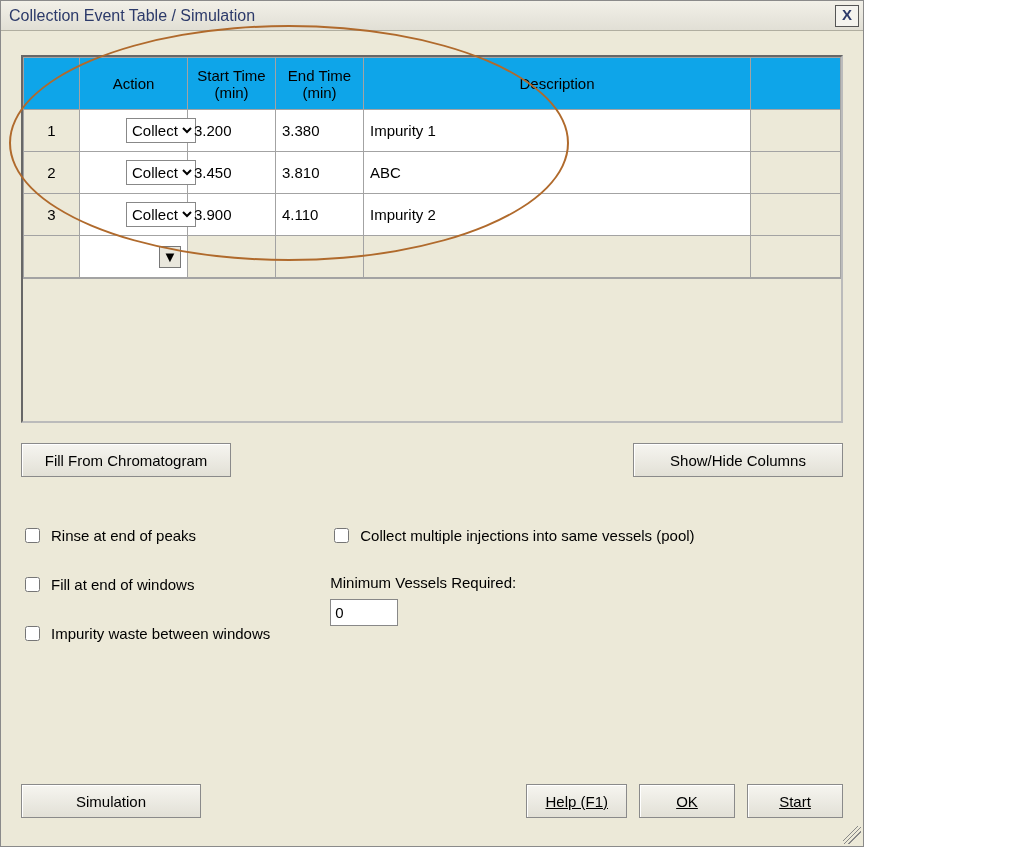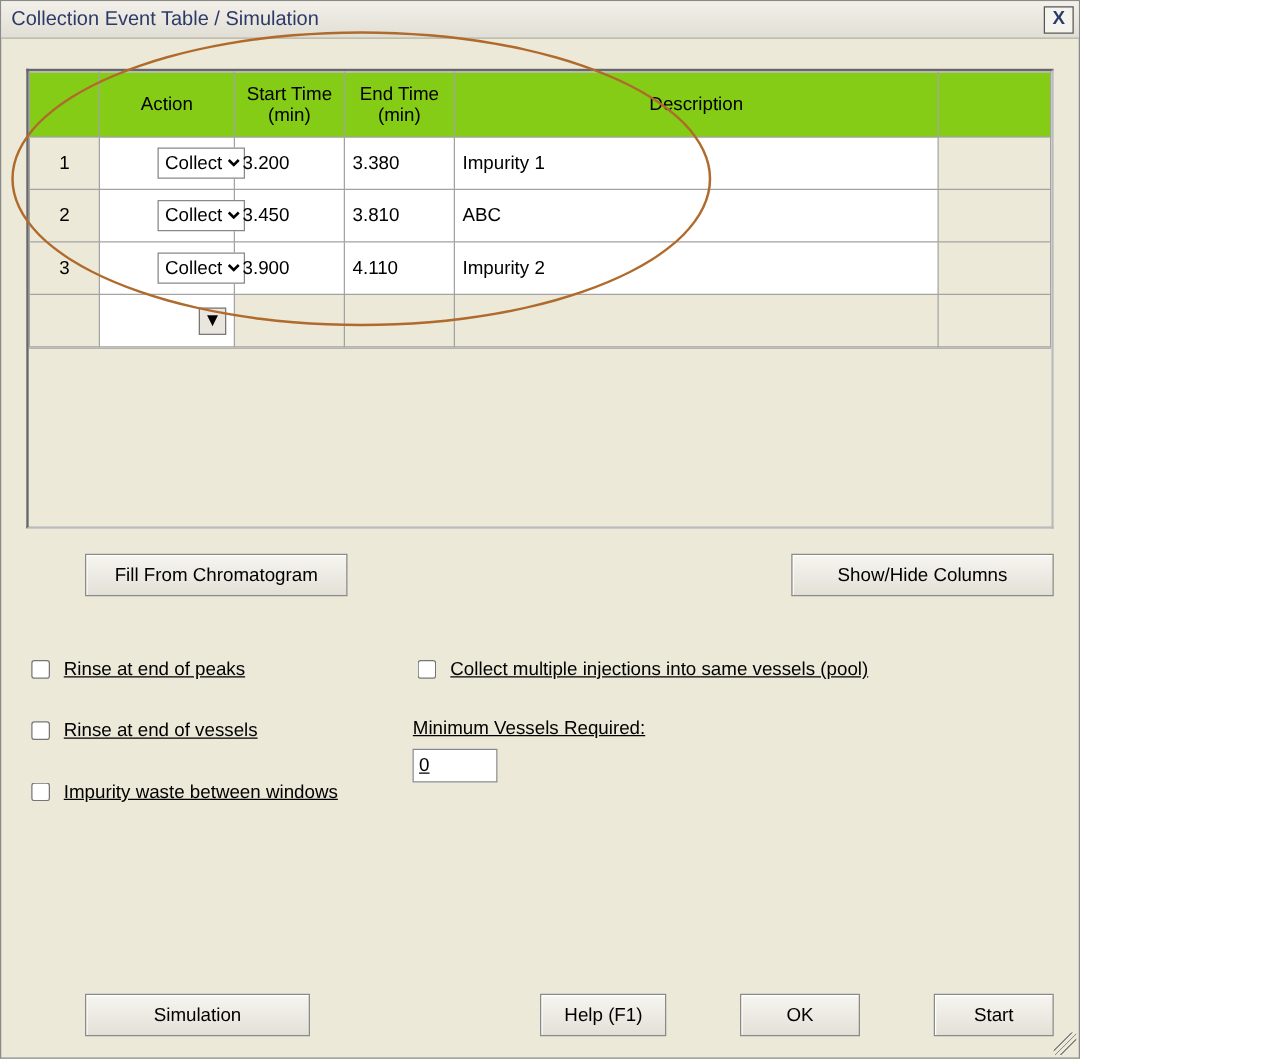--- a/index.html
+++ b/index.html
@@ -67,21 +67,21 @@
     table-layout: fixed;
   }
   table.grid th, table.grid td {
     border: 1px solid #a3a3a3;
     padding: 3px 6px;
     height: 42px;
     vertical-align: middle;
     font-size: 15px;
   }
   table.grid th {
-    background: #84cc16;
+    background: #0ea5e9;
     font-weight: normal;
     text-align: center;
     height: 52px;
   }
   .col-num { width: 56px; text-align:center; background:#ece9d8;}
   .col-action { width: 108px; }
   .col-time { width: 88px; }
   .col-desc { }
   .col-tail { width: 90px; background:#ece9d8;}
   .action-cell {
@@ -109,53 +109,52 @@
   .tbl-filler { flex:1; background:#ece9d8; border-top:1px solid #a3a3a3;}
   
   .btn {
     border: 1px solid #8a8a8a;
     background: linear-gradient(#f6f5f0, #e2e0d6);
     padding: 6px 18px;
     font-size: 15px;
     cursor: pointer;
     box-shadow: 1px 1px 0 #fff inset;
     min-height:34px;
-    margin-left:47px;
   }
   .row-btns {
     display:flex; justify-content:space-between;
     margin-top: 20px;
   }
   .options {
     margin-top: 48px;
     display:flex;
     gap: 60px;
   }
-  .opt-col { display:flex; flex-direction:column; gap:28px; font-size:15px;text-decoration:underline;}
+  .opt-col { display:flex; flex-direction:column; gap:28px; font-size:15px;}
   .chk {
     display:flex; align-items:center; gap:8px;
   }
   .chk input { width:15px; height:15px; }
   .field-row { display:flex; flex-direction:column; gap:8px; font-size:15px;}
   .num-input {
     width:68px;
     border:1px solid #888;
     padding:4px 4px;
     font-size:15px;
     background:#fff;
   }
   .footer-btns {
     position:absolute;
-    bottom: 17px;
+    bottom: 28px;
     left: 20px; right: 20px;
     display:flex;
     justify-content:space-between;
   }
   .footer-right {
-    display:flex; gap:12px;
+    display:flex; gap:12px;text-decoration:underline;
   }
   .btn.wide { min-width:180px; }
   .btn.med { min-width:96px; }
   .resize-grip {
     position:absolute;
     right:2px; bottom:2px;
     width:18px; height:18px;
     background:
       linear-gradient(135deg, transparent 10px, #888 10px, #888 11px, transparent 11px),
       linear-gradient(135deg, transparent 13px, #888 13px, #888 14px, transparent 14px),
@@ -267,21 +266,21 @@
     </div>
 
     <div class="options">
       <div class="opt-col">
         <label class="chk">
           <input type="checkbox" style="">
           <span>Rinse at end of peaks</span>
         </label>
         <label class="chk">
           <input type="checkbox" style="">
-          <span>Rinse at end of vessels</span>
+          <span>Fill at end of windows</span>
         </label>
         <label class="chk">
           <input type="checkbox" style="">
           <span>Impurity waste between windows</span>
         </label>
       </div>
       <div class="opt-col">
         <label class="chk">
           <input type="checkbox" style="">
           <span>Collect multiple injections into same vessels (pool)</span>

